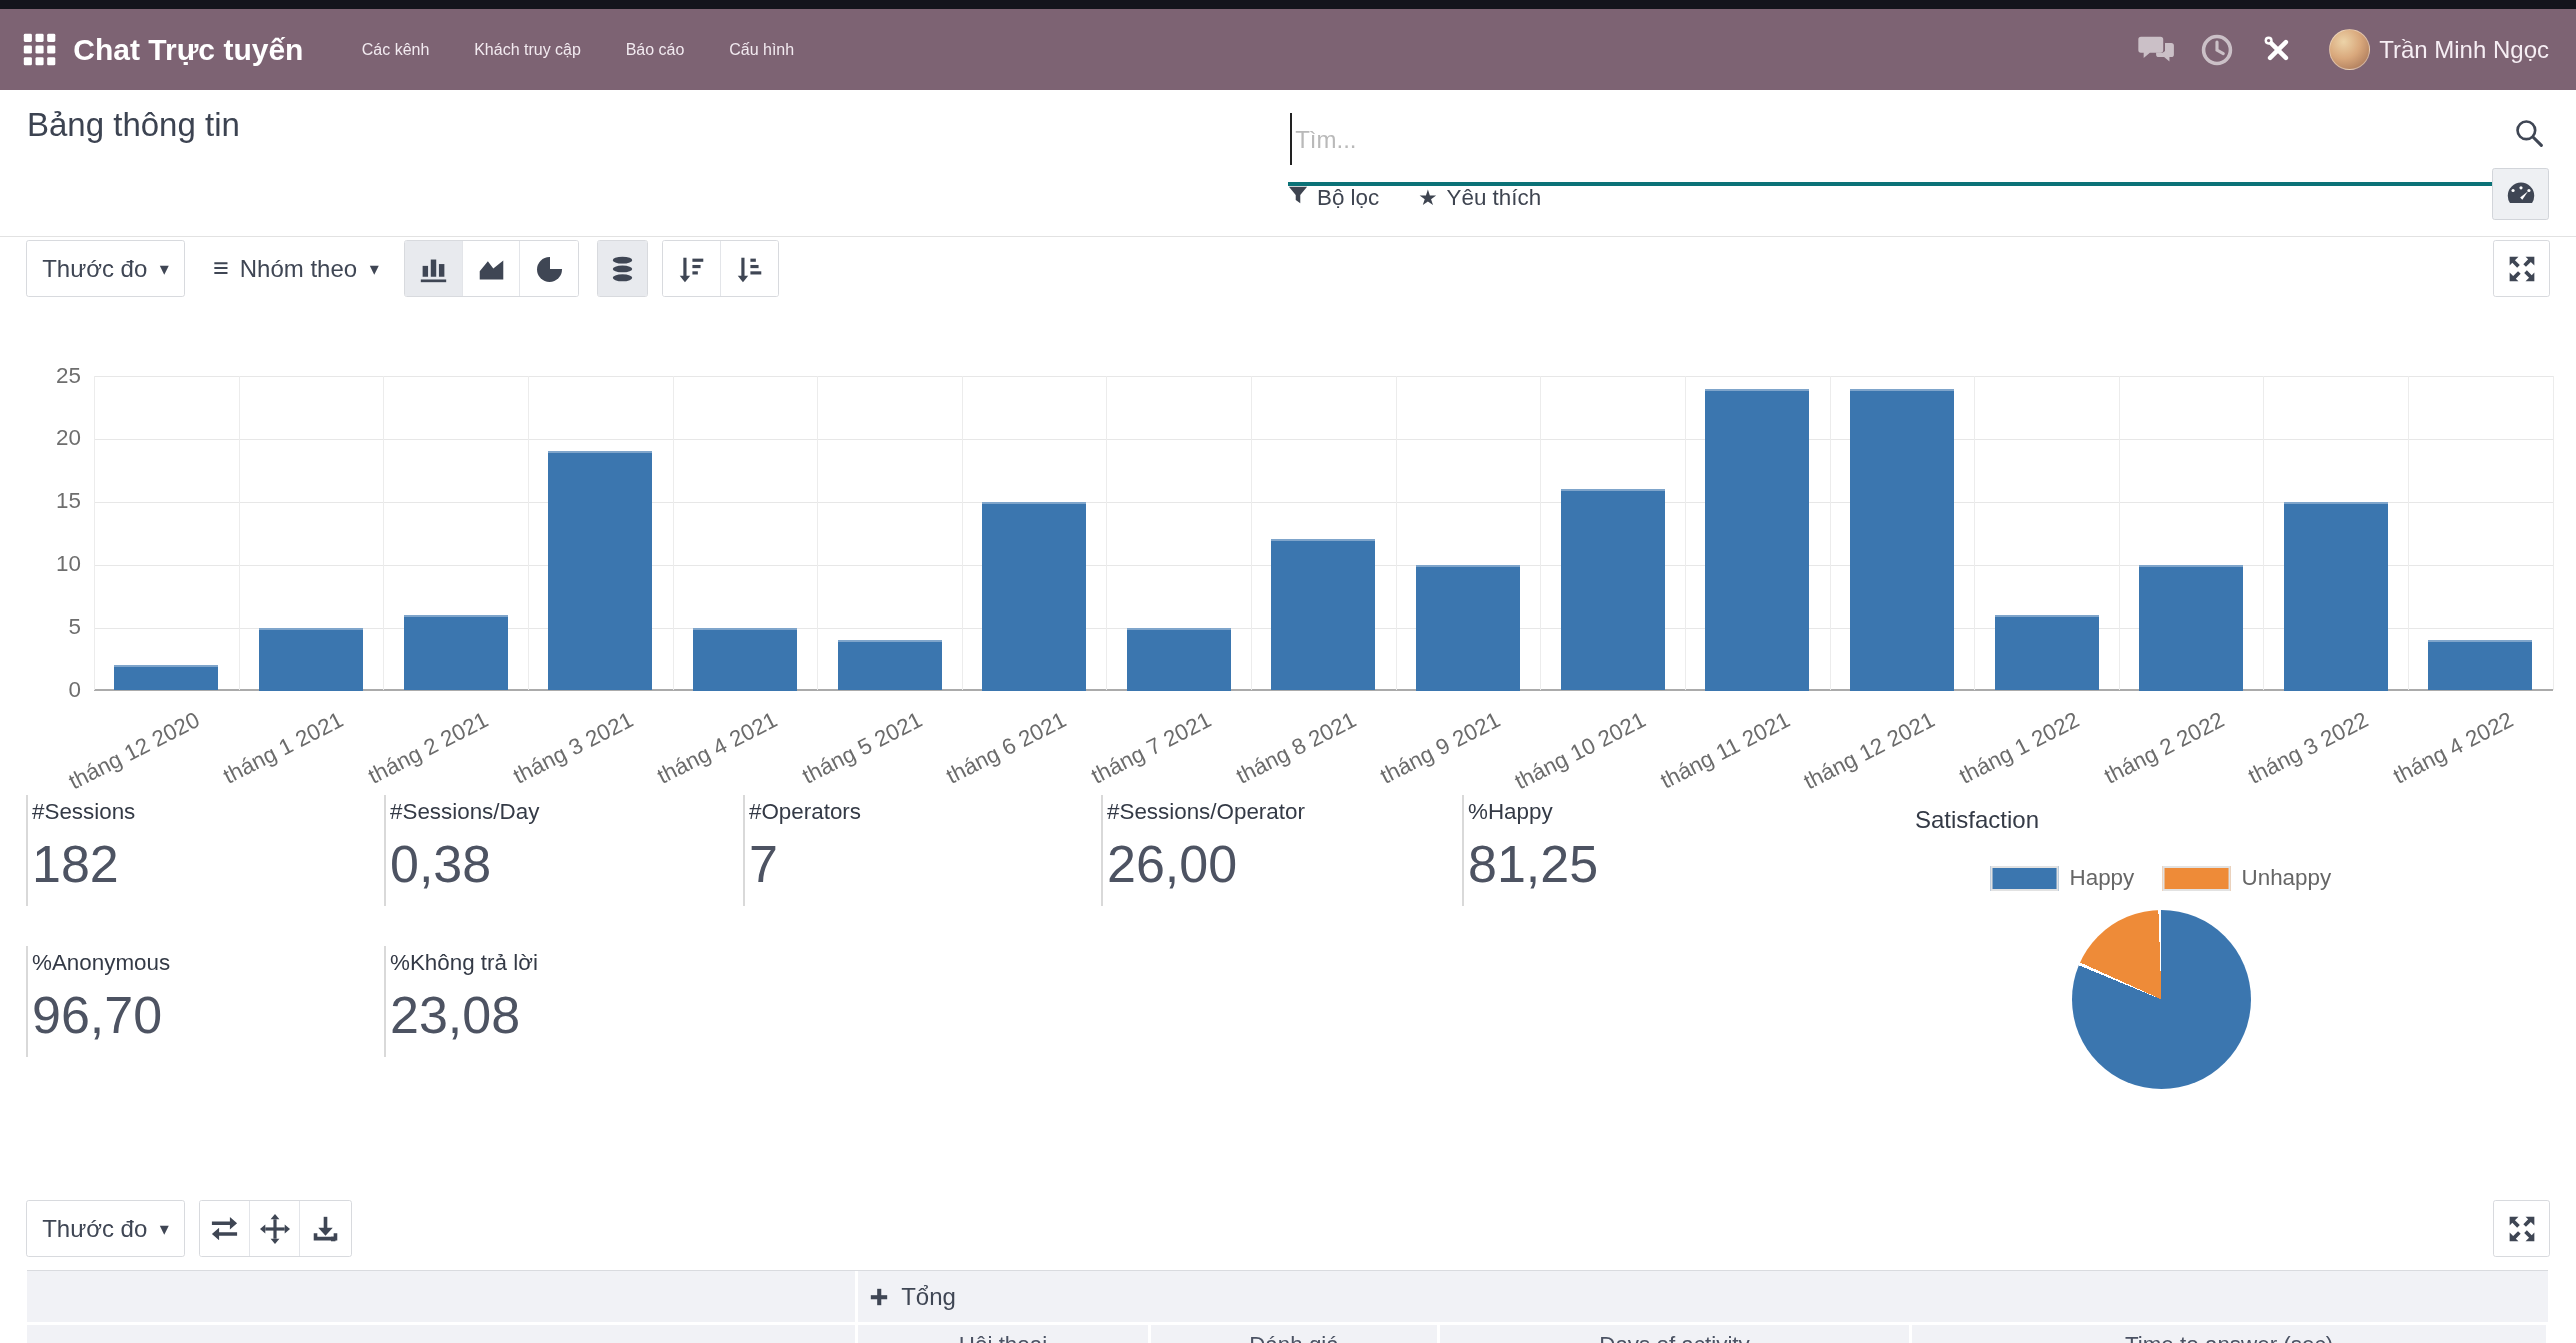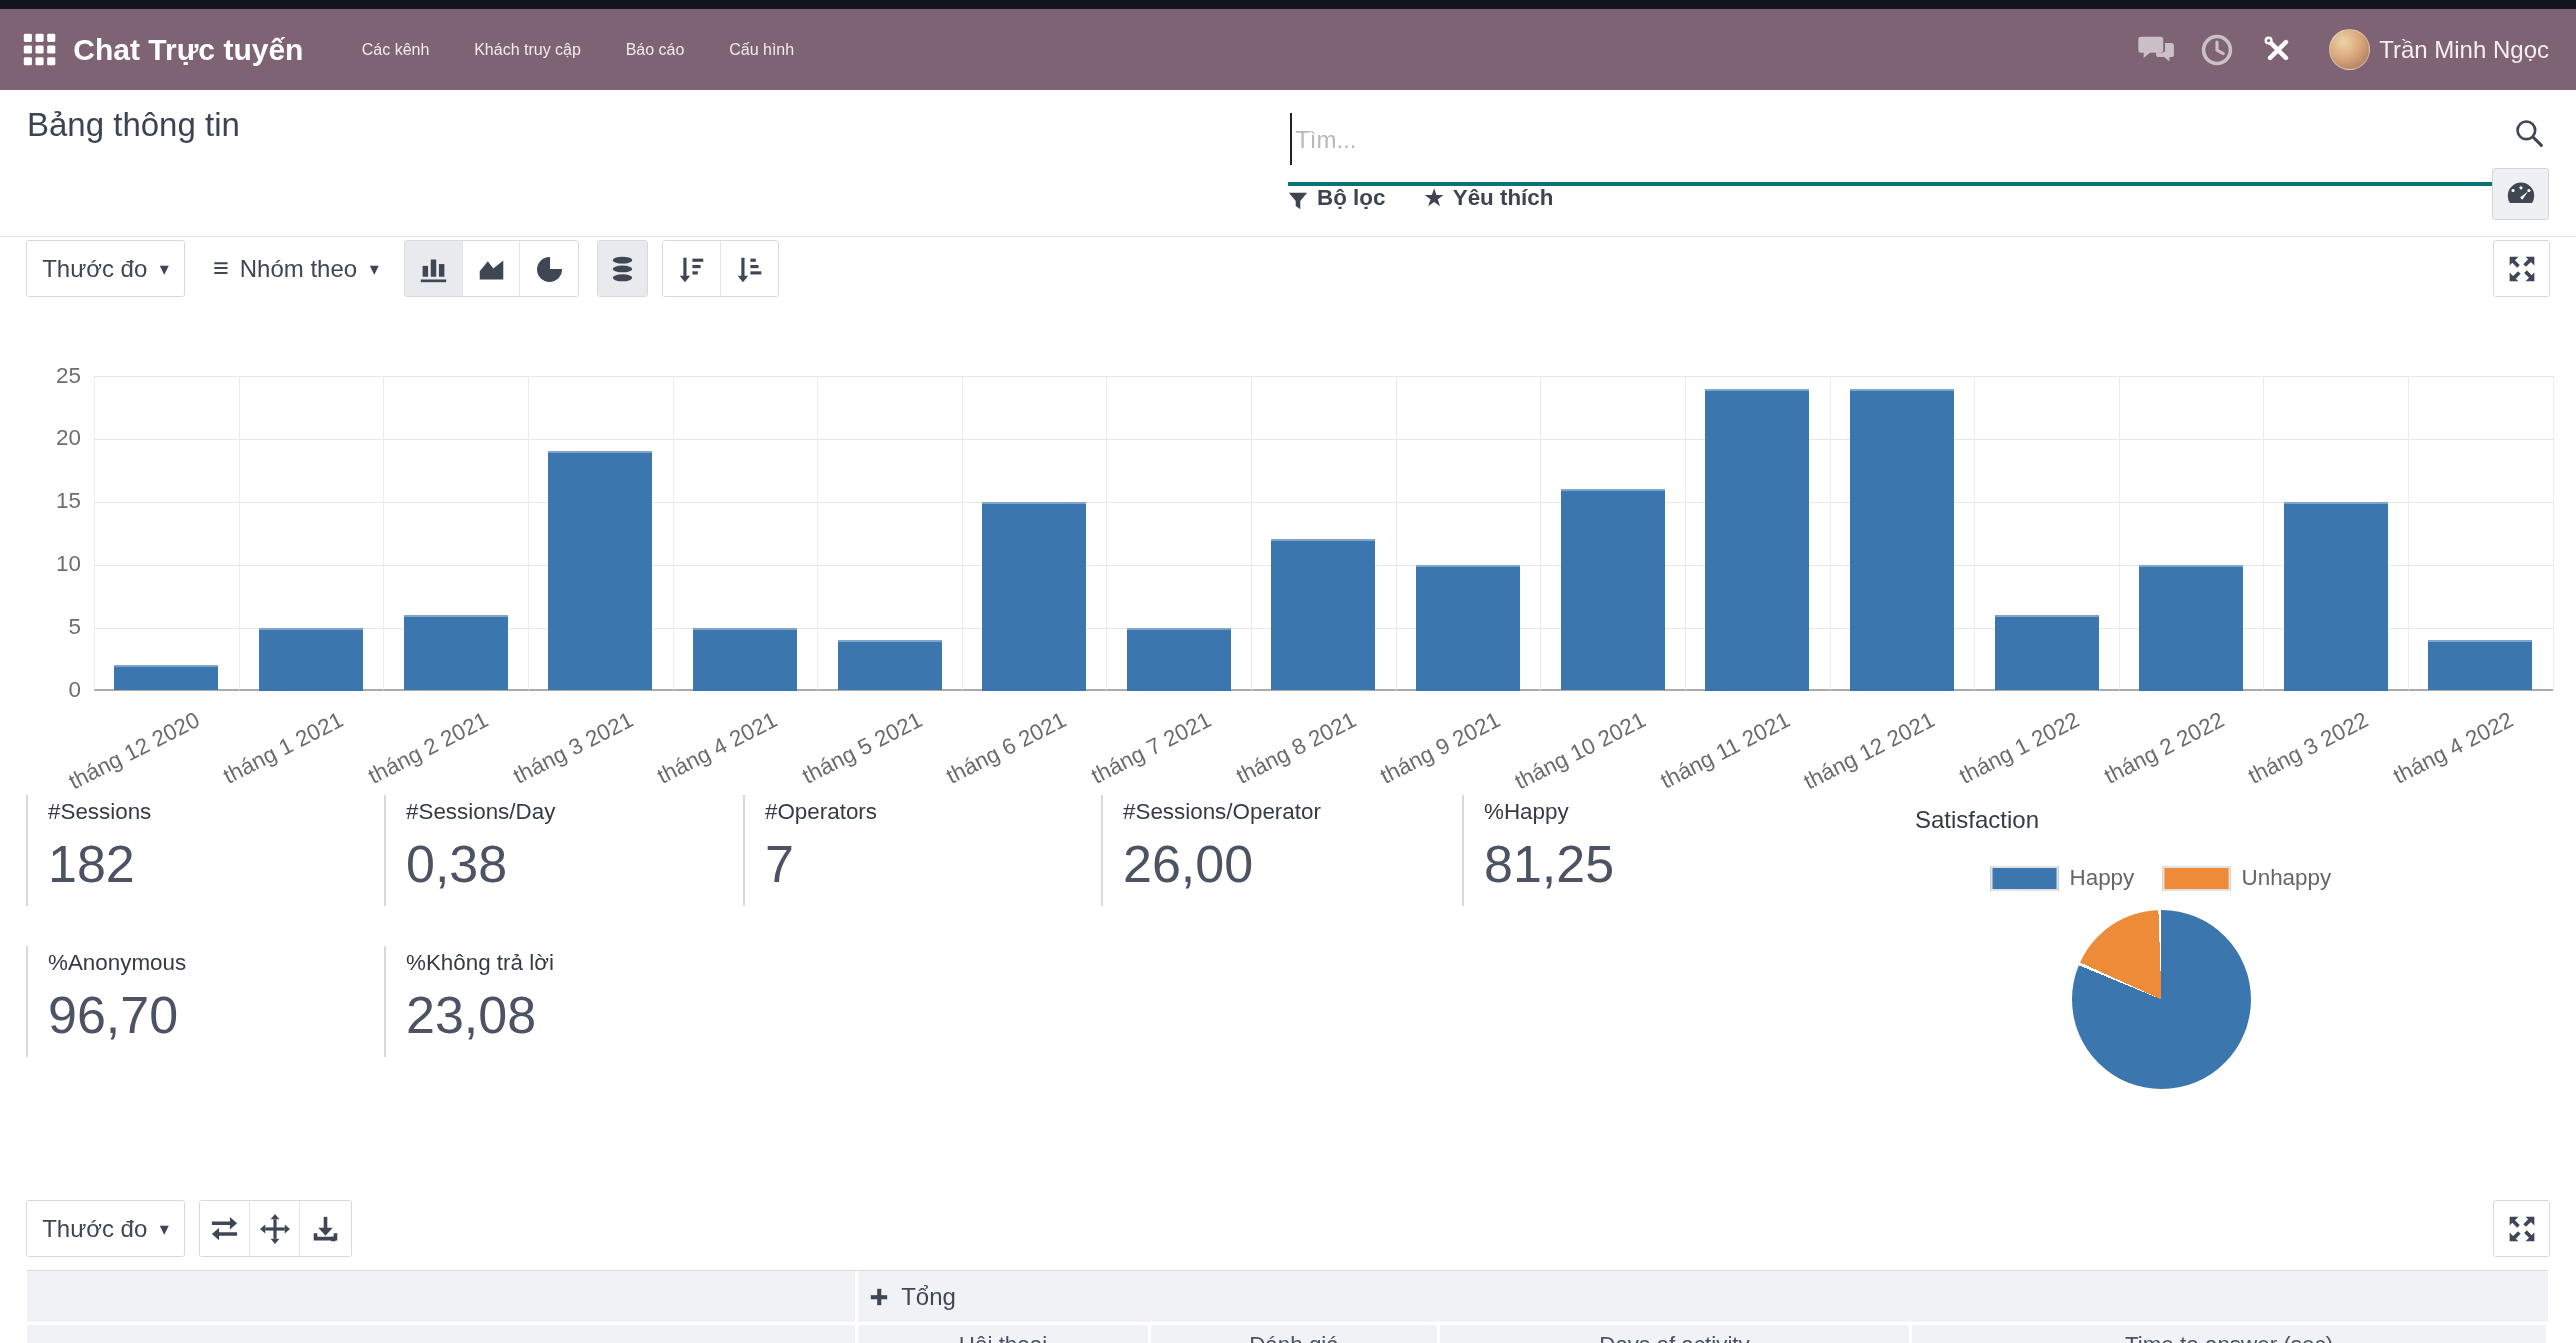--- a/index.html
+++ b/index.html
@@ -21,21 +21,21 @@
 
   
   #breadcrumb { position:absolute; left:27px; top:106px; font-size:33px; color:#3c4351; }
   #search-wrap { position:absolute; left:1288px; top:93px; width:1261px; height:93px; }
   #search-input { position:absolute; left:0; top:0; width:100%; height:100%; border:none; outline:none; font-size:24px; color:#333; padding-left:7.2px; font-family:"Liberation Sans",sans-serif; background:transparent; }
   #search-input::placeholder { color:#b9b9b9; }
   #search-caret { position:absolute; left:1.8px; top:20px; width:1.8px; height:52px; background:#222; }
   #search-underline { position:absolute; left:0; bottom:0; width:100%; height:3.6px; background:#0b7277; }
   .search-glass { position:absolute; right:5.4px; top:25px; cursor:pointer; }
   #filter-row { position:absolute; left:1288px; top:176px; height:43px; display:flex; align-items:center; }
-  .filter-btn { display:flex; align-items:flex-end; font-size:22.4px; font-weight:bold; color:#3e4450; margin-right:39px; cursor:pointer; white-space:nowrap; }
+  .filter-btn { display:flex; align-items:flex-start; font-size:22.4px; font-weight:normal; color:#3e4450; margin-right:39px; cursor:pointer; white-space:nowrap; }
   .filter-btn .ic { margin-right:9px; display:flex; align-items:center; }
   .star-glyph { font-size:21.5px; color:#3e4450; margin-right:9px; }
   #view-switcher { position:absolute; left:2492px; top:168px; width:57px; height:52px; background:#eef0f3; border:0.9px solid #d2d5da; border-radius:2.7px; display:flex; align-items:center; justify-content:center; cursor:pointer; }
   #cp-divider { position:absolute; left:0; top:236px; width:100%; height:0.9px; background:#e2e2e2; }
 
   
   .tb-btn { position:absolute; height:57px; background:#fff; border:0.9px solid #d8dade; border-radius:2.7px; display:flex; align-items:center; justify-content:center; font-size:24px; color:#3f4654; cursor:pointer; }
   .tb-caret { font-size:18px; margin-left:12.5px; color:#3f4654; }
   #measure-btn { left:26px; top:240px; width:159px; }
   #groupby-btn { left:211px; top:240px; width:170px; border:none; background:transparent; }
@@ -56,21 +56,21 @@
   #graph-legend .lbl { font-size:23px; color:#666; }
   #bar-chart { position:absolute; left:94px; top:376px; width:2459px; height:314px; }
   .hline { position:absolute; left:0; width:100%; height:0.9px; background:#e7e7e7; }
   .hline.zero { height:1.8px; background:#ababab; }
   .vline { position:absolute; top:0; width:0.9px; height:314px; background:#ececec; }
   .ytick { position:absolute; width:54px; text-align:right; font-size:22.4px; color:#6e6e6e; }
   .bar { position:absolute; background:#3b76af; border-top:2.7px solid rgba(255,255,255,0.35); cursor:pointer; }
   .xlabel { position:absolute; white-space:nowrap; font-size:22.4px; color:#6b6b6b; transform-origin:100% 0%; transform:rotate(-27deg); }
 
   
-  .stat { position:absolute; width:340px; height:111px; border-left:2.7px solid #d9d9d9; padding-left:20px; }
+  .stat { position:absolute; width:340px; height:111px; border-left:2.7px solid #d9d9d9; padding-left:4px; }
   .stat .s-label { font-size:22.4px; color:#343a46; margin-top:3.6px; white-space:nowrap; }
   .stat .s-value { font-size:52px; color:#4d5362; margin-top:9px; }
   #satisfaction-title { position:absolute; left:1915px; top:806px; font-size:24px; color:#343a46; }
   #pie-legend { position:absolute; left:2161px; top:865px; transform:translateX(-50%); display:flex; align-items:center; }
   .pl-item { display:flex; align-items:center; margin:0 14.3px; }
   .pl-swatch { width:68px; height:25px; border:2.7px solid #e2e2e2; margin-right:10.7px; }
   .pl-text { font-size:22.4px; color:#666; }
   #pie { position:absolute; left:2072px; top:910px; width:179px; height:179px; border-radius:50%; }
 
   

